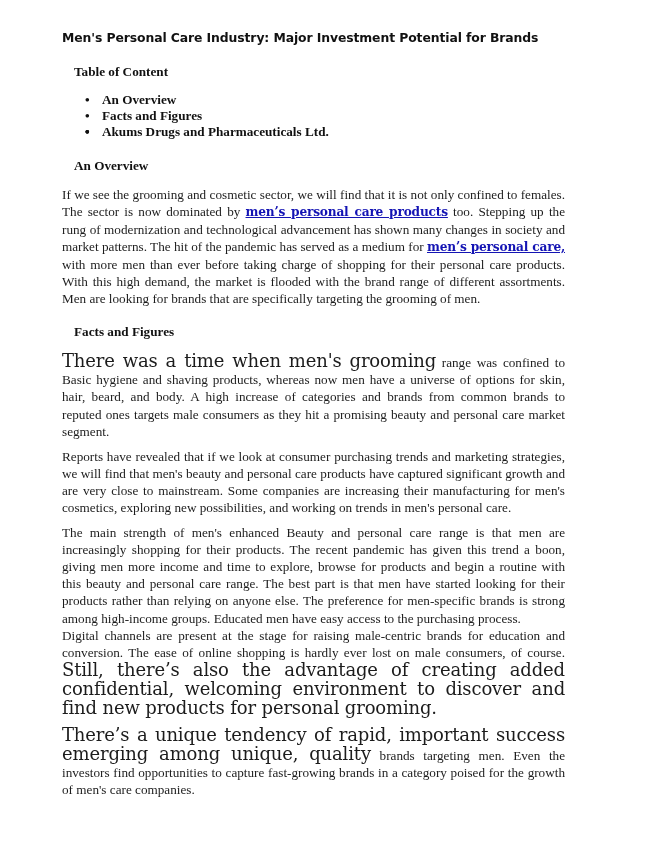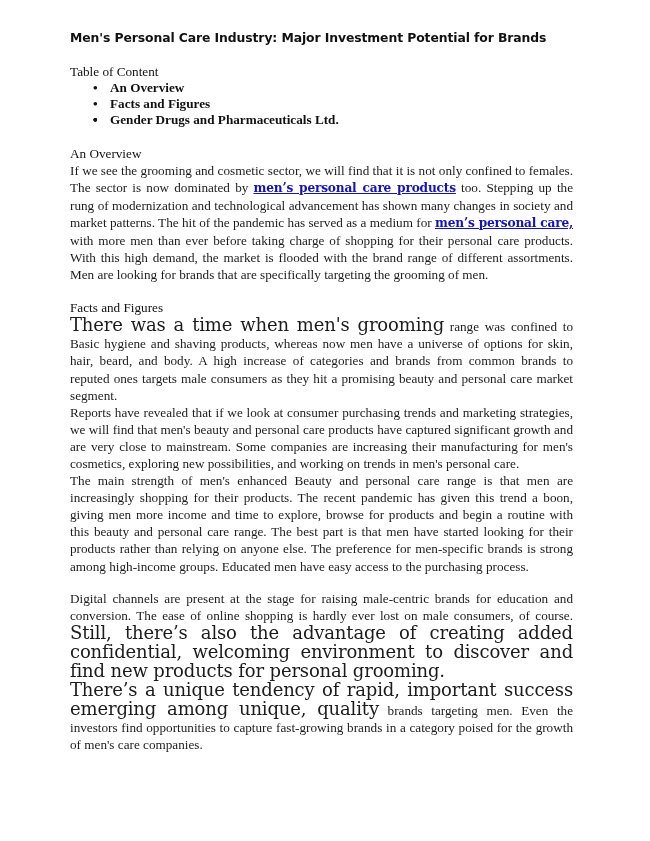--- a/index.html
+++ b/index.html
@@ -18,44 +18,44 @@
   }
   .page {
     position: absolute;
     left: 0; top: 0;
     width: 650px;
     height: 841px;
     background: #ffffff;
   }
   .content {
     position: absolute;
-    left: 70px;
+    left: 62px;
     top: 30px;
     width: 503px;
   }
 
   
   .doc-title {
     font-family: "DejaVu Sans", "Liberation Sans", sans-serif;
     font-weight: bold;
     font-size: 12.4px;
     line-height: 16px;
     letter-spacing: -0.1px;
     color: #111111;
     margin: 0 0 17px 0;
   }
 
   
   .heading {
     font-family: "Liberation Serif", "DejaVu Serif", serif;
-    font-weight: normal;
+    font-weight: bold;
     font-size: 13.2px;
     line-height: 17px;
     color: #111111;
-    margin: 0;
+    margin: 12px;
   }
   .heading.spaced {
     margin-top: 16px;
   }
 
   
   .toc-list {
     list-style: none;
     margin: 0;
     padding: 0;
@@ -81,24 +81,23 @@
   .para {
     font-family: "Liberation Serif", "DejaVu Serif", serif;
     font-size: 13.2px;
     line-height: 17.1px;
     text-align: justify;
     text-justify: inter-word;
     color: #1c1c1c;
     margin: 0;
   }
   .para.tight {
-    margin-top: 0;
+    margin-top: 8px;
   }
   .para.gap {
-    margin-top: 15px;
   }
 
   
   .alt-face {
     font-family: "DejaVu Serif", "Liberation Serif", serif;
     font-size: 18px;
     letter-spacing: -0.15px;
   }
 
   
@@ -132,21 +131,21 @@
         <span>Facts and Figures</span>
       </li>
       <li class="toc-item">
         <span class="bullet">•</span>
       </li>
       <li class="toc-item">
         <span class="bullet">•</span>
       </li>
       <li class="toc-item">
         <span class="bullet">•</span>
-        <span>Gender Drugs and Pharmaceuticals Ltd.</span>
+        <span>Akums Drugs and Pharmaceuticals Ltd.</span>
       </li>
     </ul>
 
     <div class="heading spaced">An Overview</div>
 
     <p class="para tight"><span>If we see the grooming and cosmetic sector, we will find that it is not only confined to females. The sector is now dominated by </span><a class="doc-link" href="#">men’s personal care products</a><span> too. Stepping up the rung of modernization and technological advancement has shown many changes in society and market patterns. The hit of the pandemic has served as a medium for </span><a class="doc-link" href="#">men’s personal care,</a><span> with more men than ever before taking charge of shopping for their personal care products. With this high demand, the market is flooded with the brand range of different assortments. Men are looking for brands that are specifically targeting the grooming of men.</span></p>
 
     <div class="heading spaced">Facts and Figures</div>
 
     <p class="para tight"><span class="alt-face">There was a time when men's grooming</span><span> range was confined to Basic hygiene and shaving products, whereas now men have a universe of options for skin, hair, beard, and body. A high increase of categories and brands from common brands to reputed ones targets male consumers as they hit a promising beauty and personal care market segment.</span></p>

